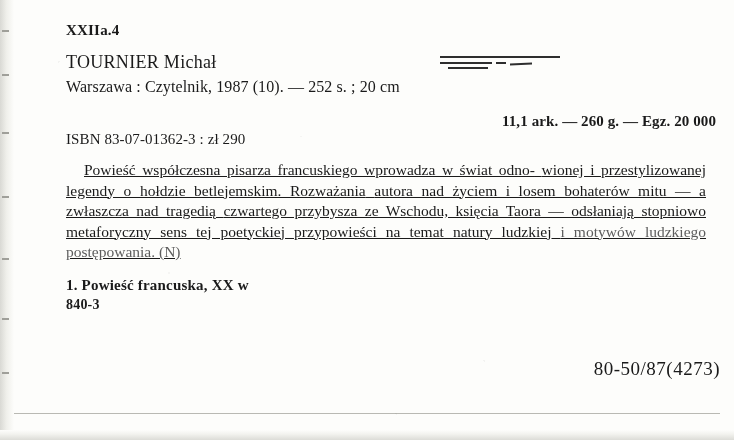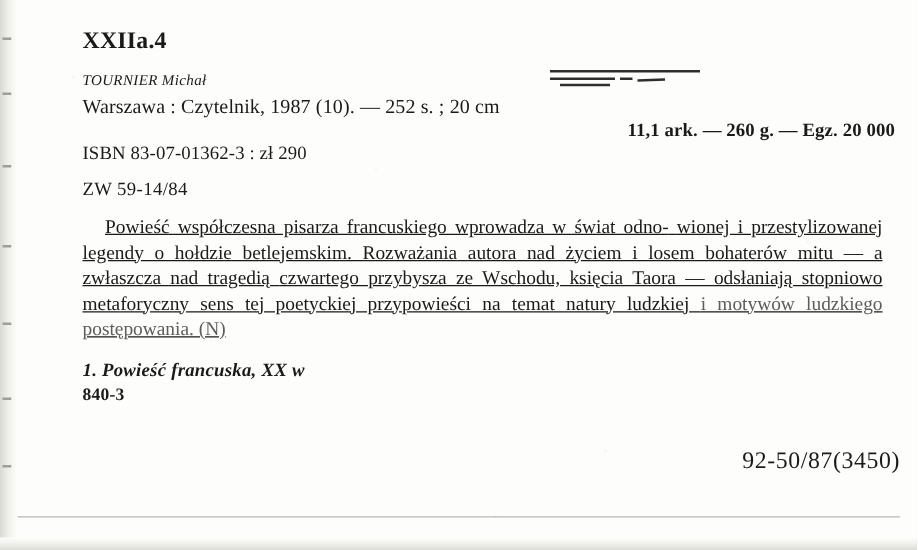--- a/index.html
+++ b/index.html
@@ -82,40 +82,39 @@
 
   .body {
     position: absolute;
     left: 66px;
     top: 22px;
     width: 650px;
   }
   .callno {
     font-family: "Liberation Serif", serif;
     font-weight: bold;
-    font-size: 19px;
+    font-size: 15px;
     letter-spacing: .2px;
     margin-bottom: 13px;
   }
   .author {
-    font-size: 12px;
+    font-size: 18px;
     letter-spacing: .3px;
     margin-bottom: 5px;
-    font-style: italic;
   }
   .title {
     font-size: 16px;
     font-weight: bold;
     letter-spacing: .1px;
     margin-bottom: 2px;
   }
   .imprint {
     font-size: 16px;
     letter-spacing: .1px;
-    margin-bottom: 2px;
+    margin-bottom: 17px;
   }
   .phys {
     font-size: 15px;
     font-weight: bold;
     letter-spacing: .1px;
     margin-bottom: 1px;
     text-align: right;
   }
   .isbn {
     font-size: 15px;
@@ -137,21 +136,20 @@
     text-decoration: underline;
   }
   .annotation .indent { display: inline-block; width: 18px; }
   .annotation .faded { color: #5d5d5d; }
   .subject {
     font-size: 15px;
     font-weight: bold;
     letter-spacing: .2px;
     margin-top: 14px;
     margin-bottom: 3px;
-    font-style: italic;
   }
   .class {
     font-size: 14px;
     font-weight: bold;
     letter-spacing: .2px;
   }
   .footer-code {
     position: absolute;
     right: 14px;
     top: 358px;
@@ -183,32 +181,31 @@
     <div class="bar b4"></div>
     <div class="bar b5"></div>
   </div>
 
   <div class="body">
     <div class="callno">XXIIa.4</div>
     <div class="author">TOURNIER Michał</div>
     <div class="imprint">Warszawa : Czytelnik, 1987 (10). — 252 s. ; 20 cm</div>
     <div class="phys">11,1 ark. — 260 g. — Egz. 20 000</div>
     <div class="isbn">ISBN 83-07-01362-3 : zł 290</div>
-    <div class="acq">ZW 59-14/84</div>
 
     <div class="annotation">
       <span class="indent"></span><span>Powieść współczesna pisarza francuskiego wprowadza w świat odno-</span>
       <span>wionej i przestylizowanej legendy o hołdzie betlejemskim. Rozważania</span>
       <span>autora nad życiem i losem bohaterów mitu — a zwłaszcza nad tragedią</span>
       <span>czwartego przybysza ze Wschodu, księcia Taora — odsłaniają stopniowo</span>
       <span>metaforyczny sens tej poetyckiej przypowieści na temat natury ludzkiej</span>
       <span class="faded">i motywów ludzkiego postępowania. (N)</span>
     </div>
 
     <div class="subject">1. Powieść francuska, XX w</div>
     <div class="class">840-3</div>
   </div>
 
-  <div class="footer-code">92-50/87(3450)</div>
+  <div class="footer-code">80-50/87(4273)</div>
 
   <div class="bottom-rule"></div>
   <div class="scan-edge-bottom"></div>
 </div>
 
 </body></html>

